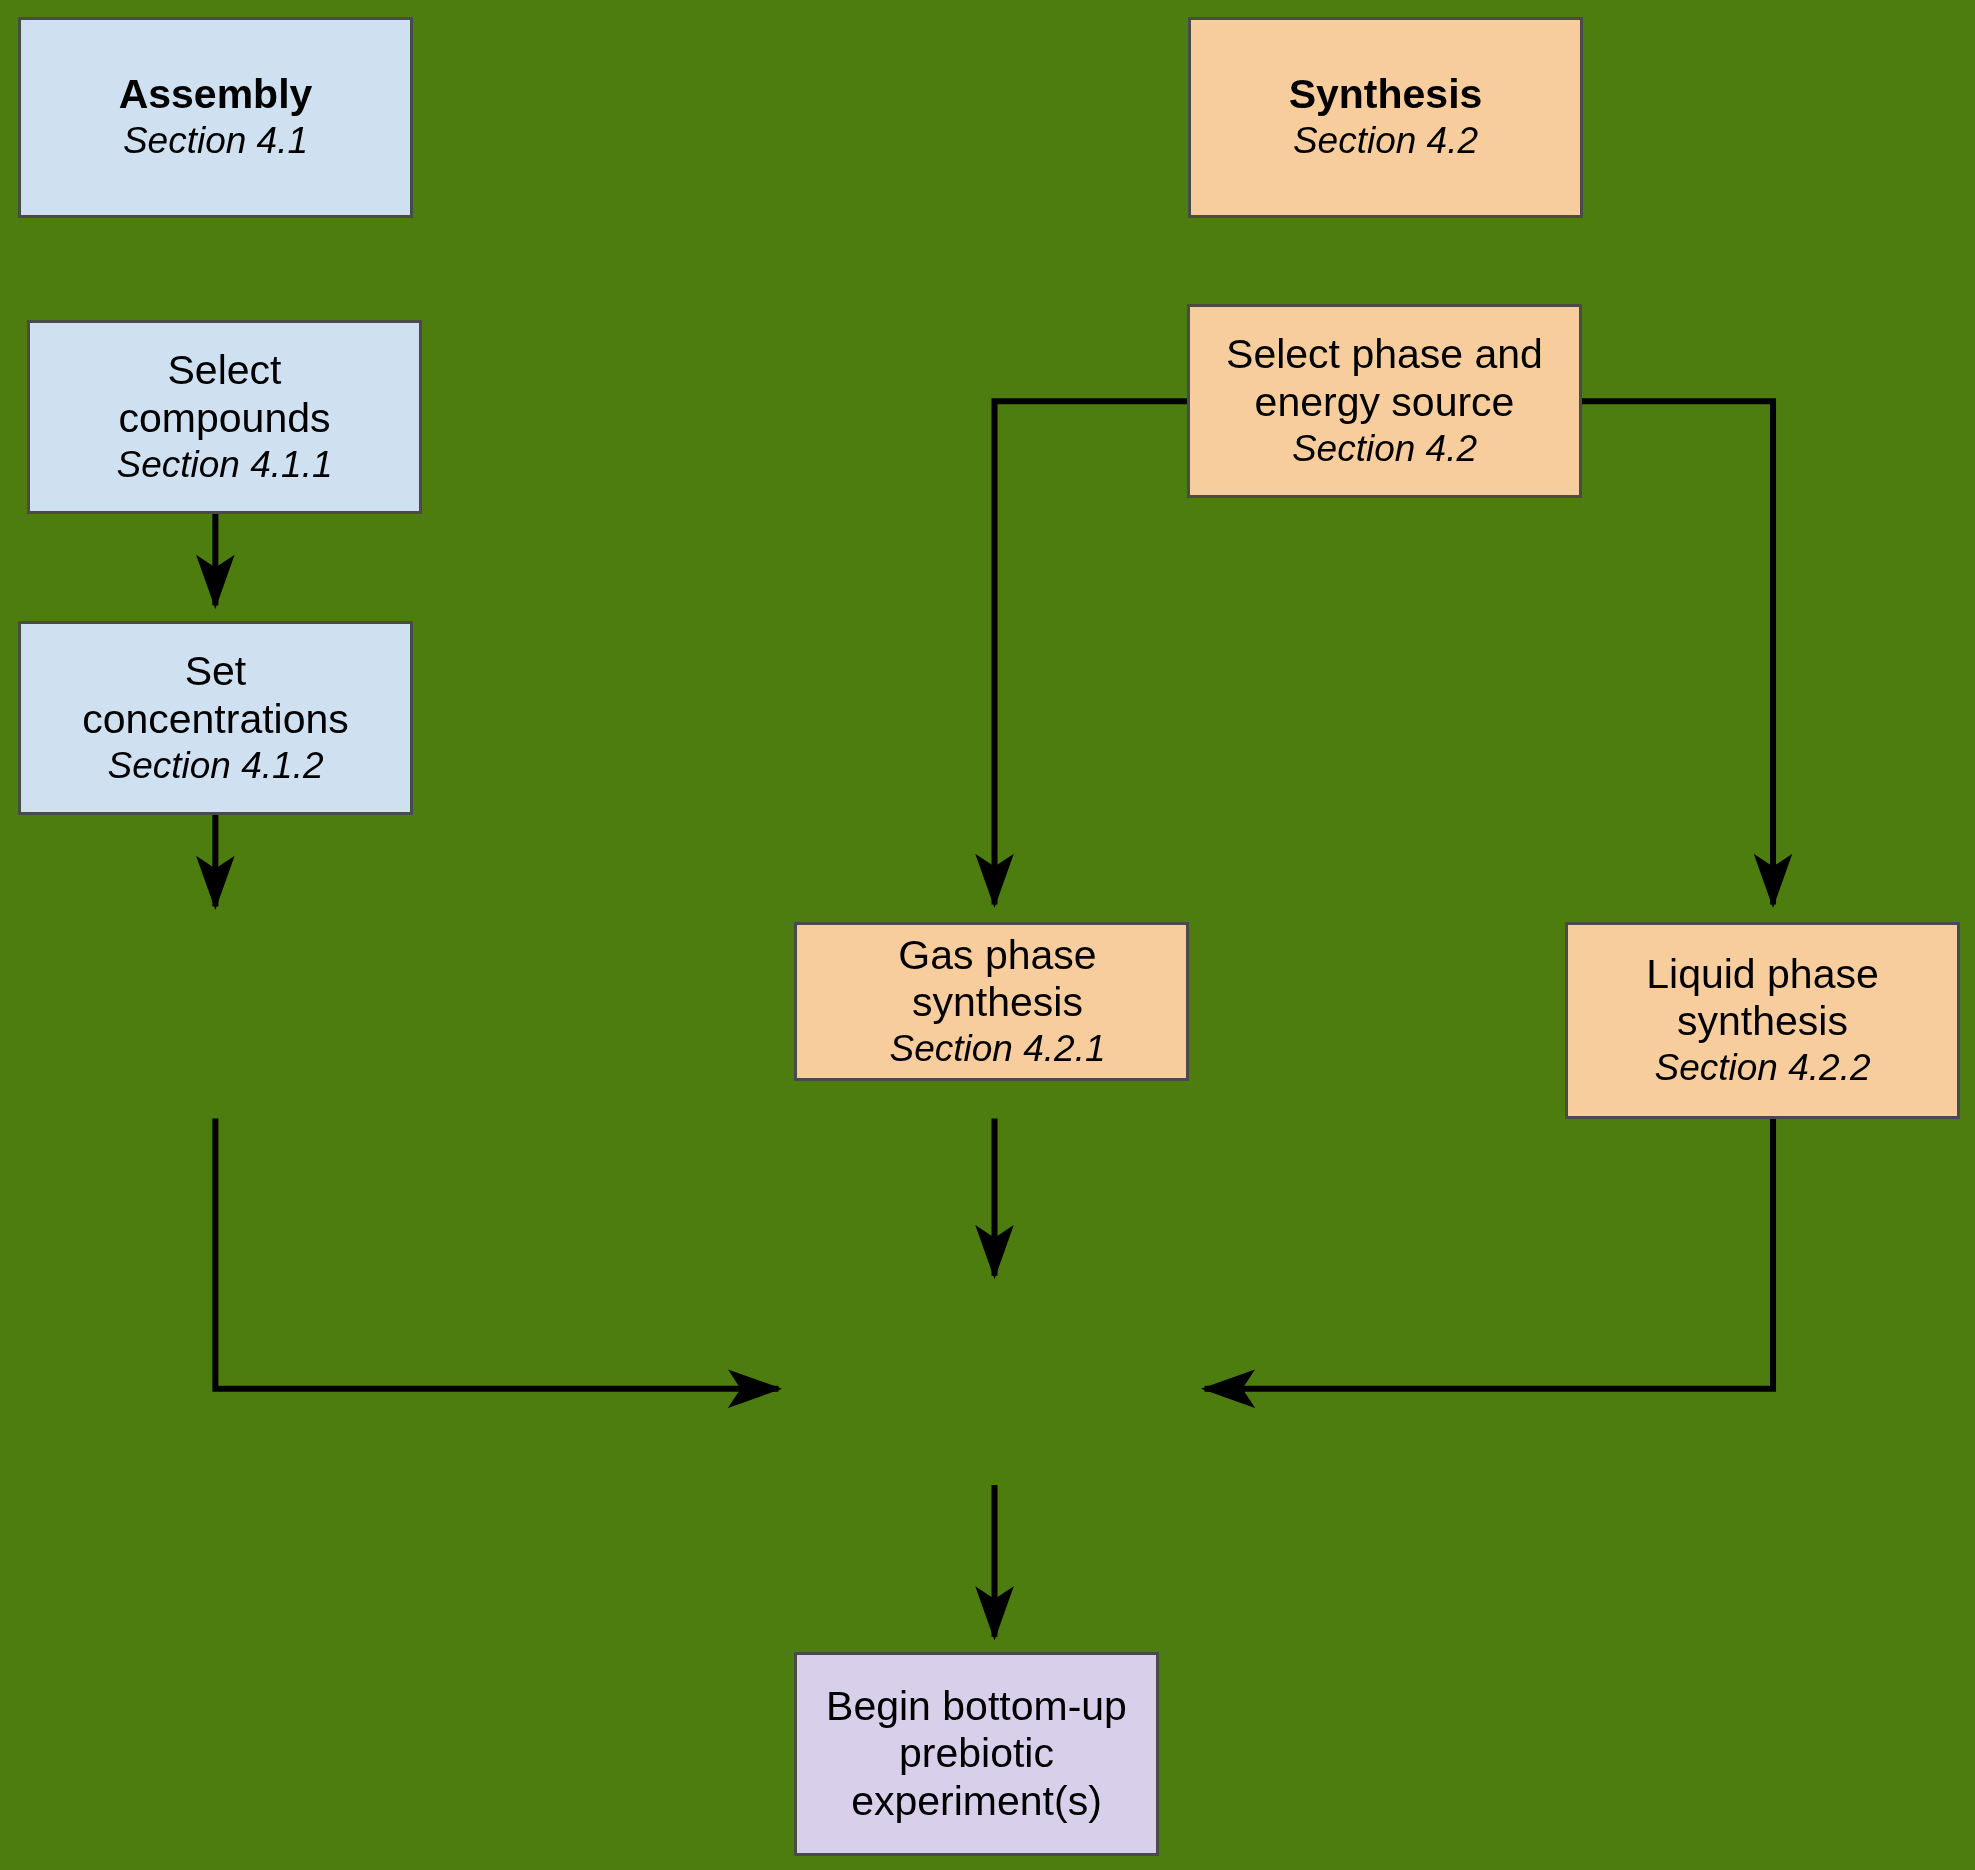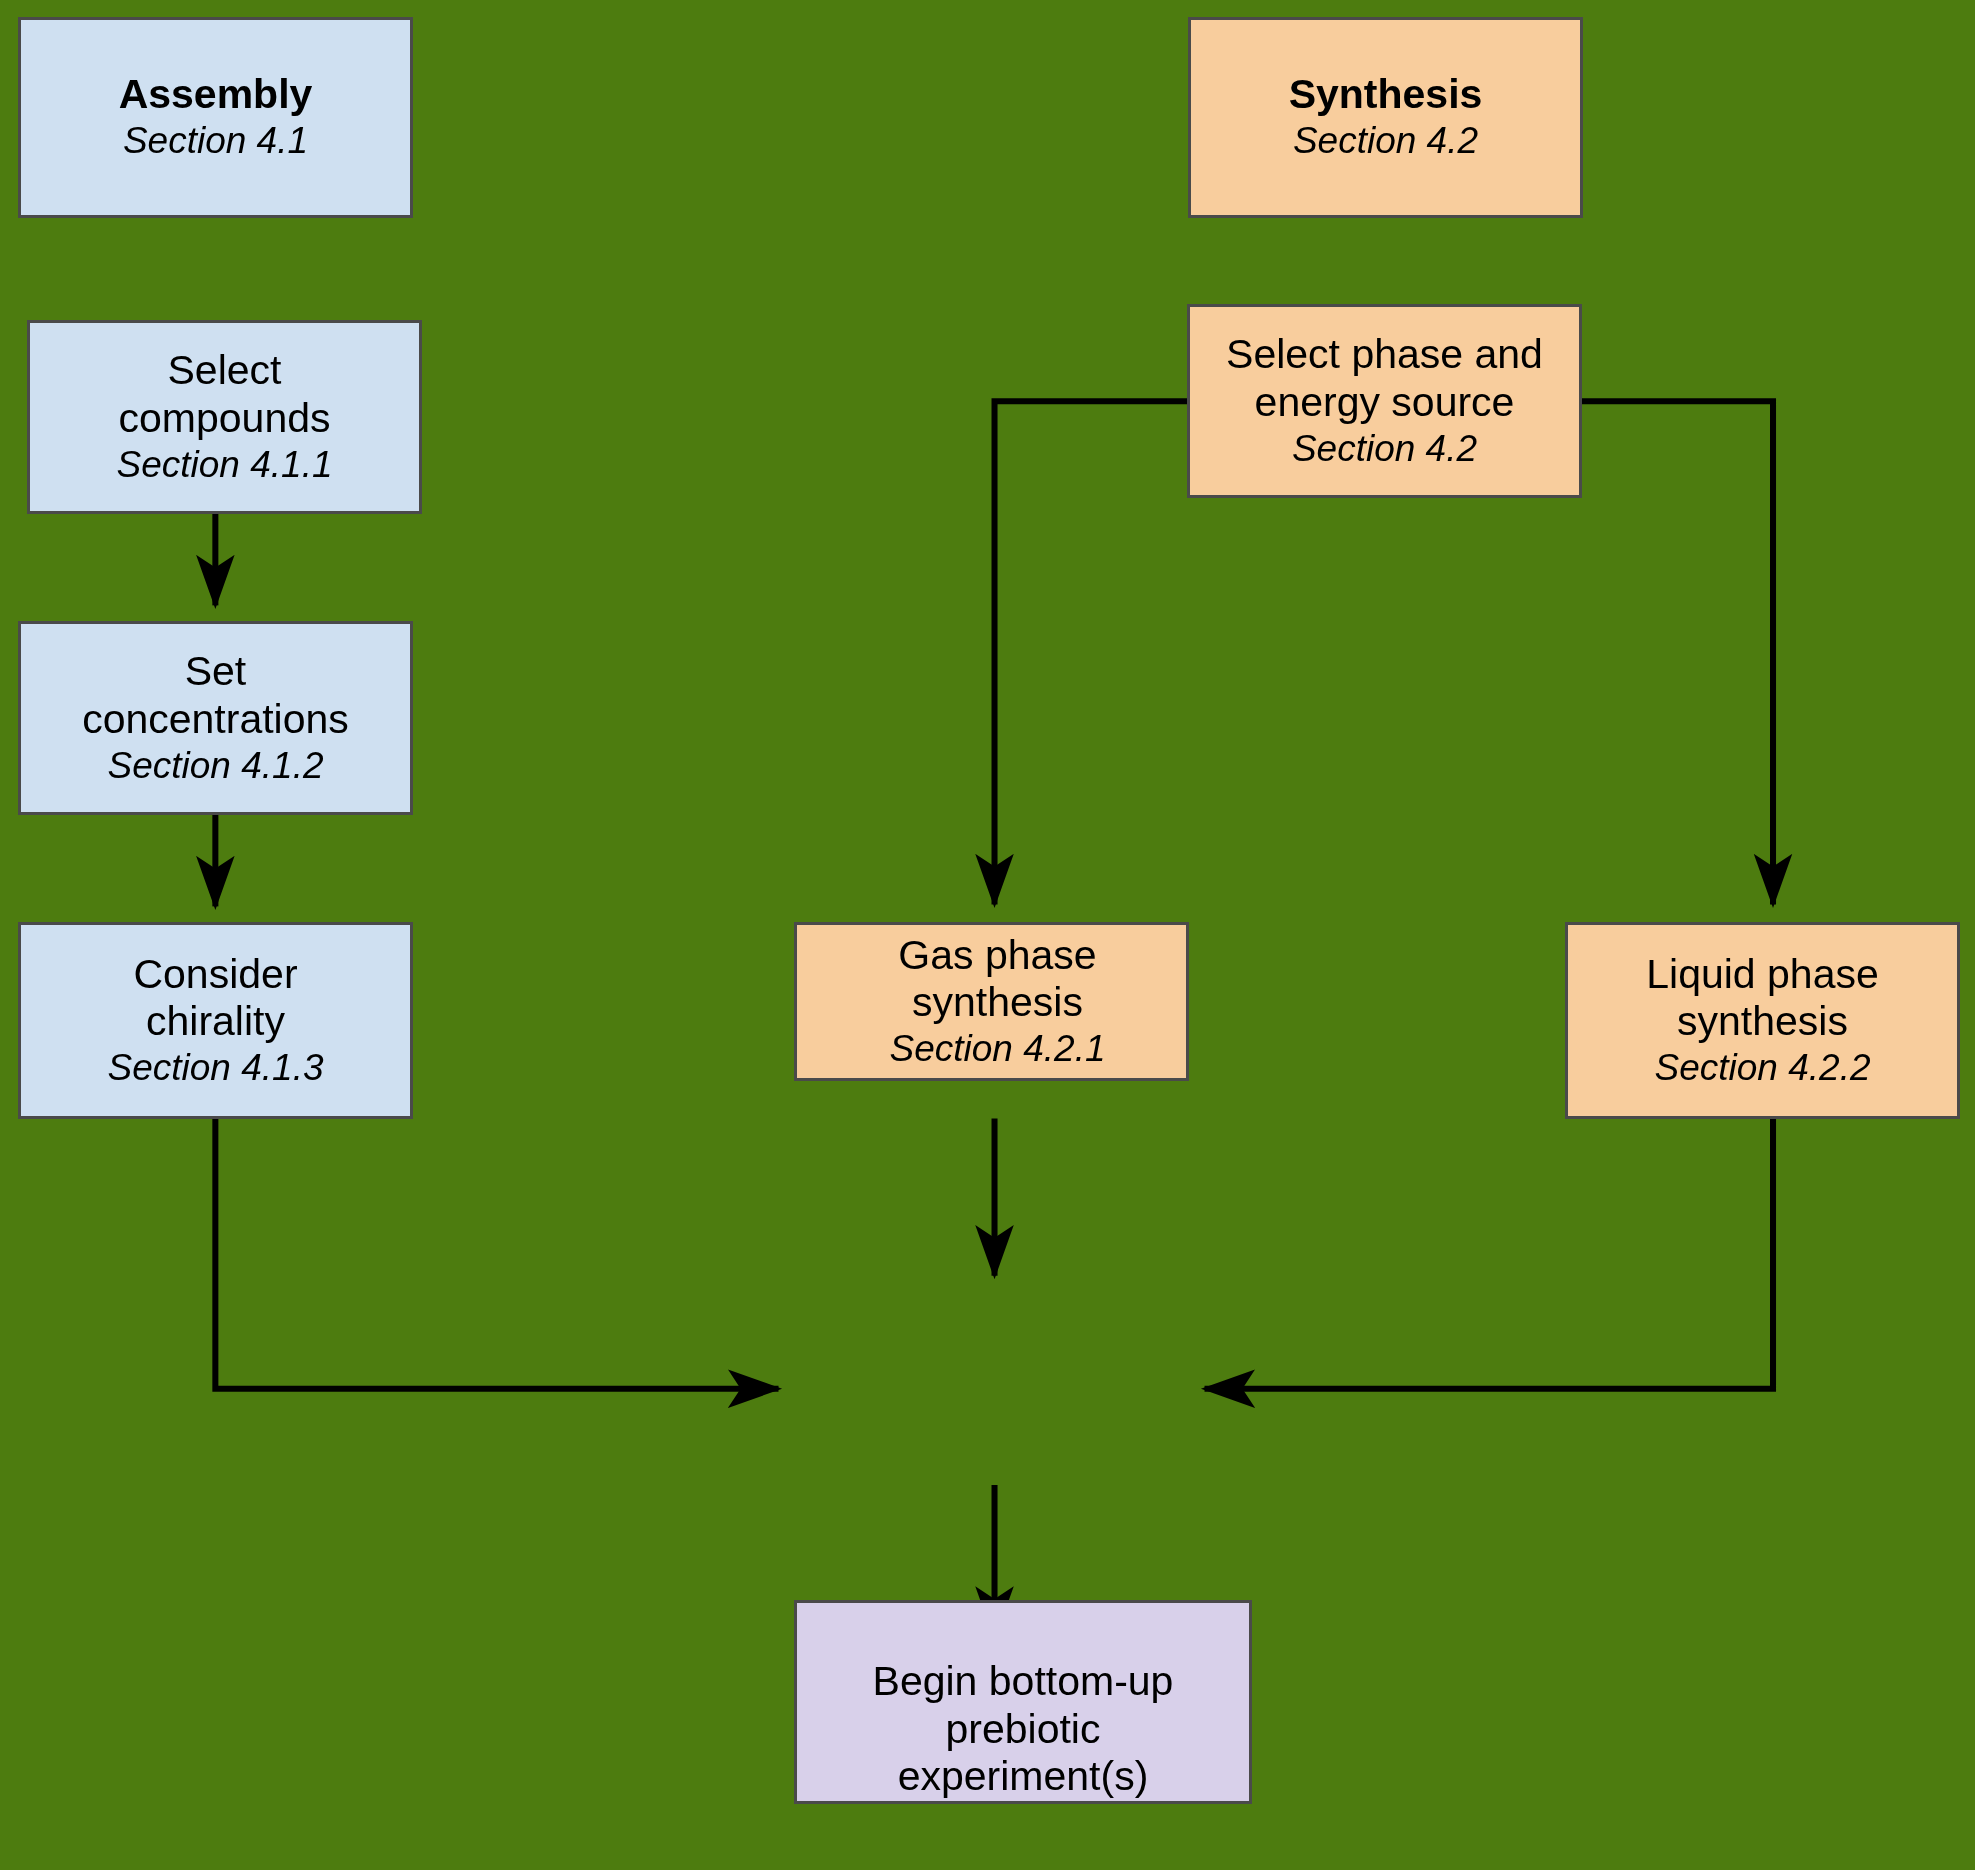--- a/index.html
+++ b/index.html
@@ -106,39 +106,34 @@
 energy source</div>
     <div class="sect">Section 4.2</div>
   </div>
 
   <div class="node fill-blue" style="left:18px; top:621px; width:395px; height:194px;">
     <div class="title">Set
 concentrations</div>
     <div class="sect">Section 4.1.2</div>
   </div>
 
-  <div class="node fill-blue" style="left:18px; top:922px; width:395px; height:197px;">
-    <div class="title">Consider
-chirality</div>
-    <div class="sect">Section 4.1.3</div>
-  </div>
 
   <div class="node fill-orange" style="left:794px; top:922px; width:395px; height:159px;padding-left:12px;">
     <div class="title">Gas phase
 synthesis</div>
     <div class="sect">Section 4.2.1</div>
   </div>
 
   <div class="node fill-orange" style="left:1565px; top:922px; width:395px; height:197px;">
     <div class="title">Liquid phase
 synthesis</div>
     <div class="sect">Section 4.2.2</div>
   </div>
 
 
-  <div class="node fill-purple" style="left:794px; top:1600px; width:458px; height:204px;justify-content:flex-end;">
+  <div class="node fill-purple" style="left:794px; top:1652px; width:365px; height:204px;">
     <div class="title">Begin bottom-up
 prebiotic
 experiment(s)</div>
   </div>
 
 </div>
 
 
 </body></html>

